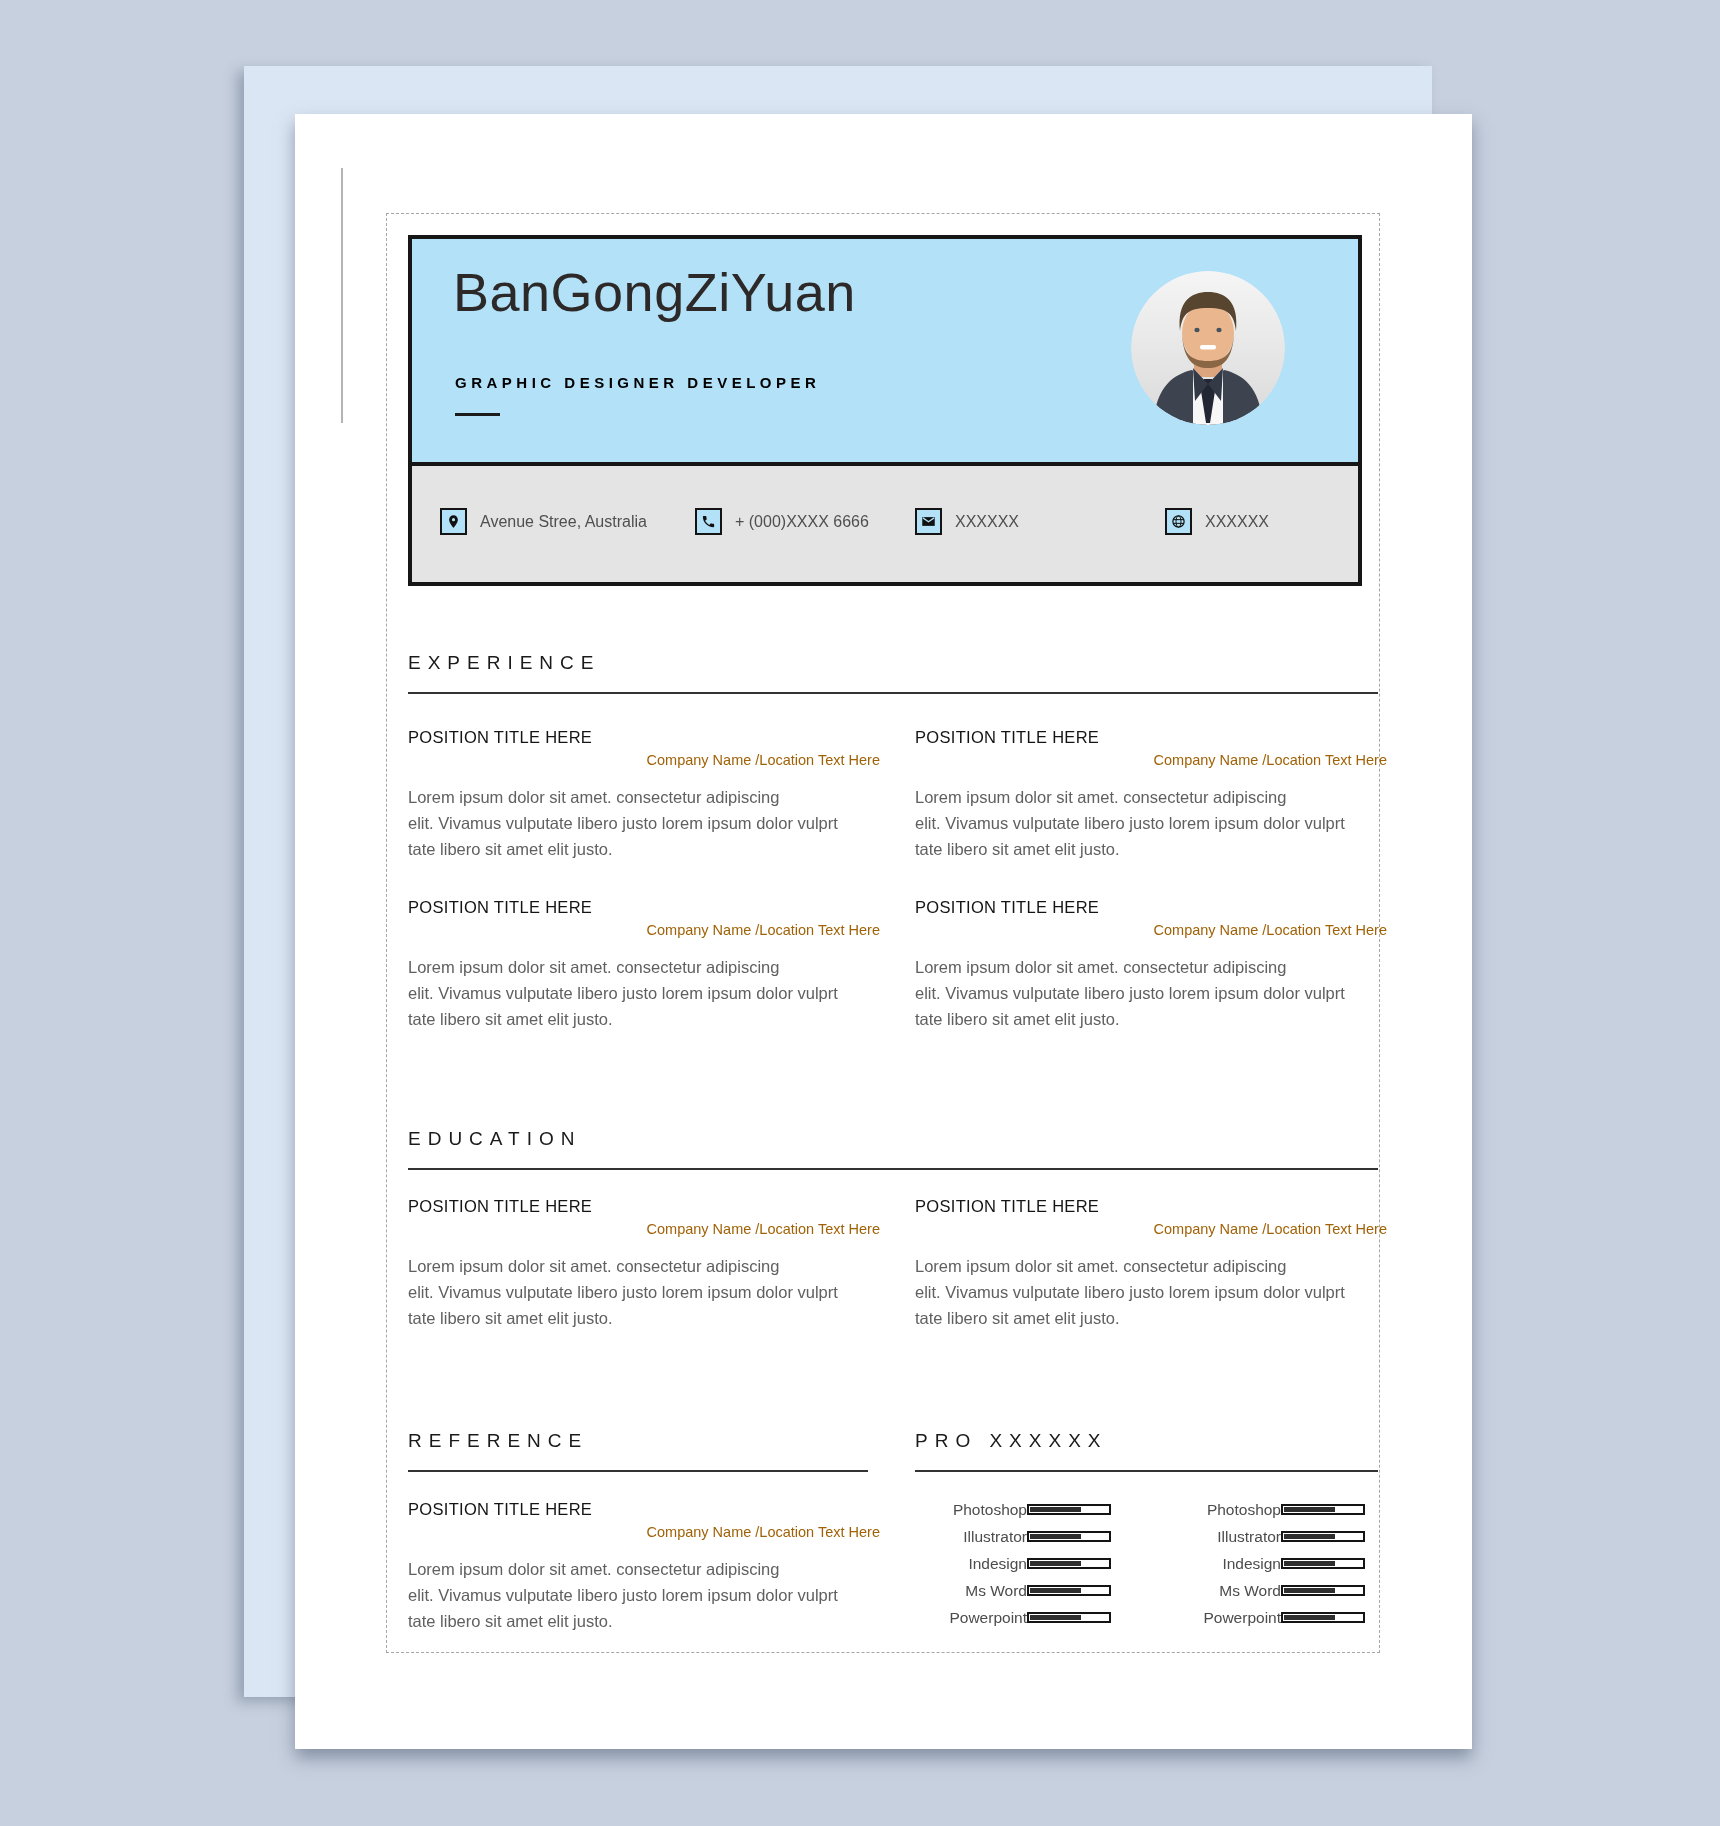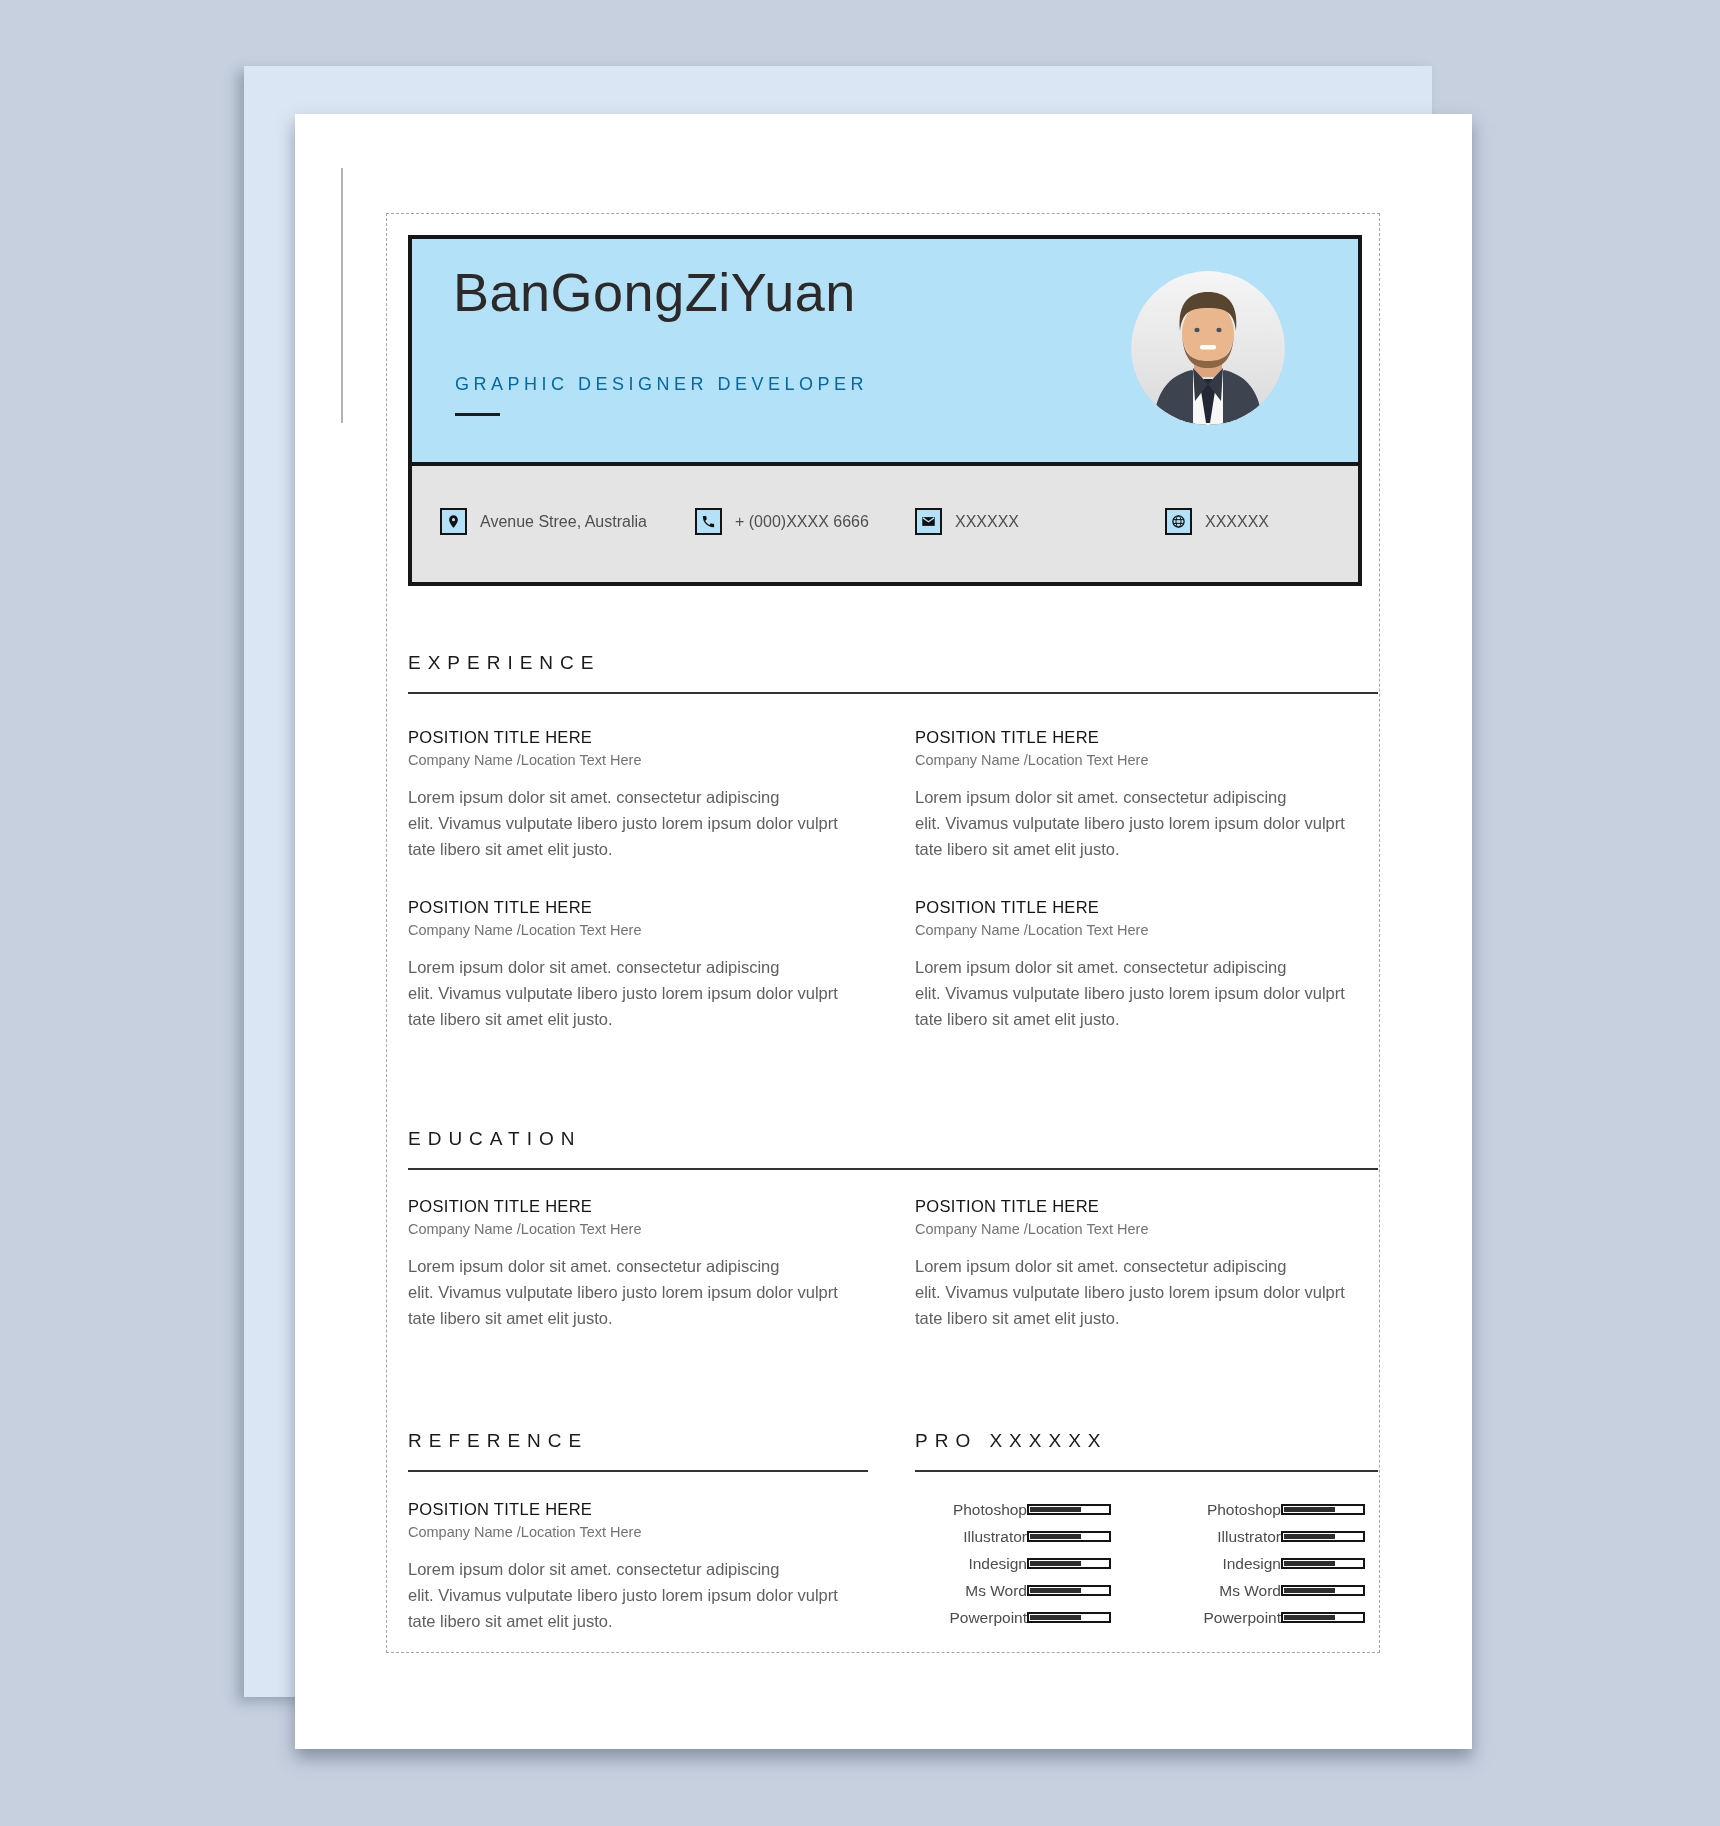--- a/index.html
+++ b/index.html
@@ -12,21 +12,21 @@
   .curl-line{position:absolute;left:46px;top:54px;width:2px;height:255px;background:#b4b4b4;}
   .dashed{position:absolute;left:91px;top:99px;width:992px;height:1438px;border:1px dashed #a6a6a6;}
 
   
   .header{position:absolute;left:21px;top:21px;width:954px;height:351px;border:4px solid #161616;
           box-sizing:border-box;display:flex;flex-direction:column;background:#e4e4e4;}
   .header-blue{position:relative;height:223px;background:#b3e1f8;}
   .header-divider{height:4px;background:#161616;}
   .contact-bar{position:relative;flex:1;background:#e4e4e4;}
   .name{position:absolute;left:41px;top:26px;font-size:54px;line-height:1;color:#2d2929;letter-spacing:.5px;}
-  .role{position:absolute;left:43px;top:135px;font-size:18px;letter-spacing:4.5px;color:#0369a1;}
+  .role{position:absolute;left:43px;top:135px;font-size:15px;letter-spacing:4.5px;color:#000000;font-weight:bold;}
   .role-rule{position:absolute;left:43px;top:174px;width:45px;height:3px;background:#1c1c1c;}
   .photo{position:absolute;left:719px;top:32px;width:154px;height:154px;border-radius:50%;overflow:hidden;}
   .photo svg{display:block;}
 
   .contact-item{position:absolute;top:42px;display:flex;align-items:center;gap:13px;}
   .ci-0{left:28px;} .ci-1{left:283px;} .ci-2{left:503px;} .ci-3{left:753px;}
   .cicon{width:27px;height:27px;background:#b3e1f8;border:2px solid #141414;box-sizing:border-box;
          display:flex;align-items:center;justify-content:center;flex:0 0 auto;}
   .clabel{font-size:16px;color:#4f4f4f;white-space:nowrap;}
 
@@ -35,21 +35,21 @@
   .sec-rule{position:absolute;height:2px;background:#333333;}
   .t-exp{left:21px;top:438px;} .r-exp{left:21px;top:478px;width:970px;}
   .t-edu{left:21px;top:914px;} .r-edu{left:21px;top:954px;width:970px;}
   .t-ref{left:21px;top:1216px;} .r-ref{left:21px;top:1256px;width:460px;}
   .t-skl{left:528px;top:1216px;} .r-skl{left:528px;top:1256px;width:463px;}
 
   .entry{position:absolute;width:472px;}
   .col-l{left:21px;} .col-r{left:528px;}
   .row-1{top:512px;} .row-2{top:682px;} .row-edu{top:981px;} .row-ref{top:1284px;}
   .e-pos{font-size:16.5px;line-height:22px;color:#141414;letter-spacing:.3px;}
-  .e-co{font-size:14.5px;line-height:22px;color:#737373;margin-top:1px;}
+  .e-co{font-size:14.5px;line-height:22px;color:#a16207;margin-top:1px;text-align:right;}
   .e-body{margin-top:13px;font-size:16.5px;line-height:26px;color:#606060;}
 
   
   .skills-col{position:absolute;top:1282px;}
   .sc-0{left:531px;} .sc-1{left:783px;}
   .skill-row{display:flex;align-items:center;height:27px;text-align:right;}
   .sc-0 .skill-name{width:109px;} .sc-1 .skill-name{width:111px;}
   .skill-name{font-size:15.5px;color:#4c4c4c;white-space:nowrap;}
   .skill-bar{width:84px;height:11px;border:2px solid #141414;background:#ffffff;
              box-sizing:border-box;padding:1px;}

